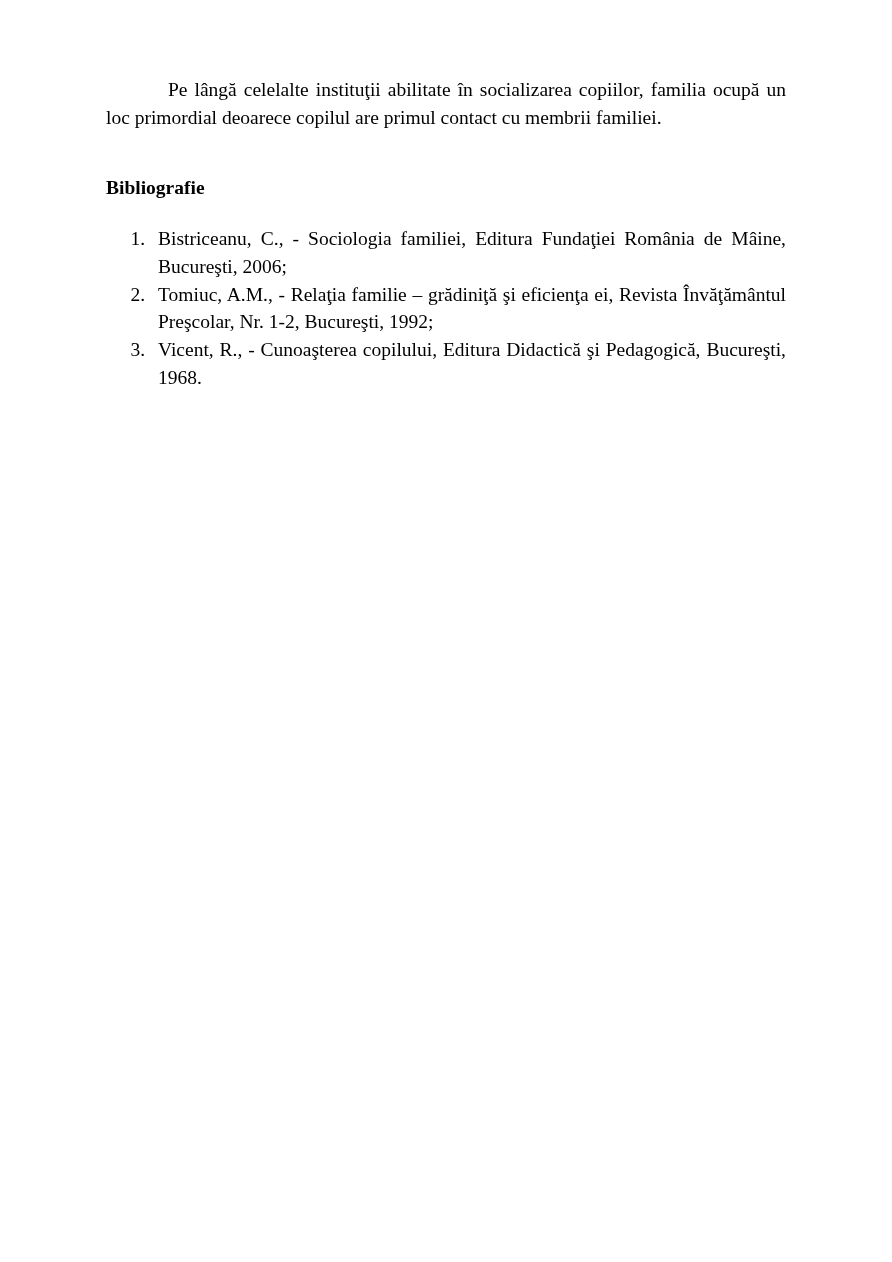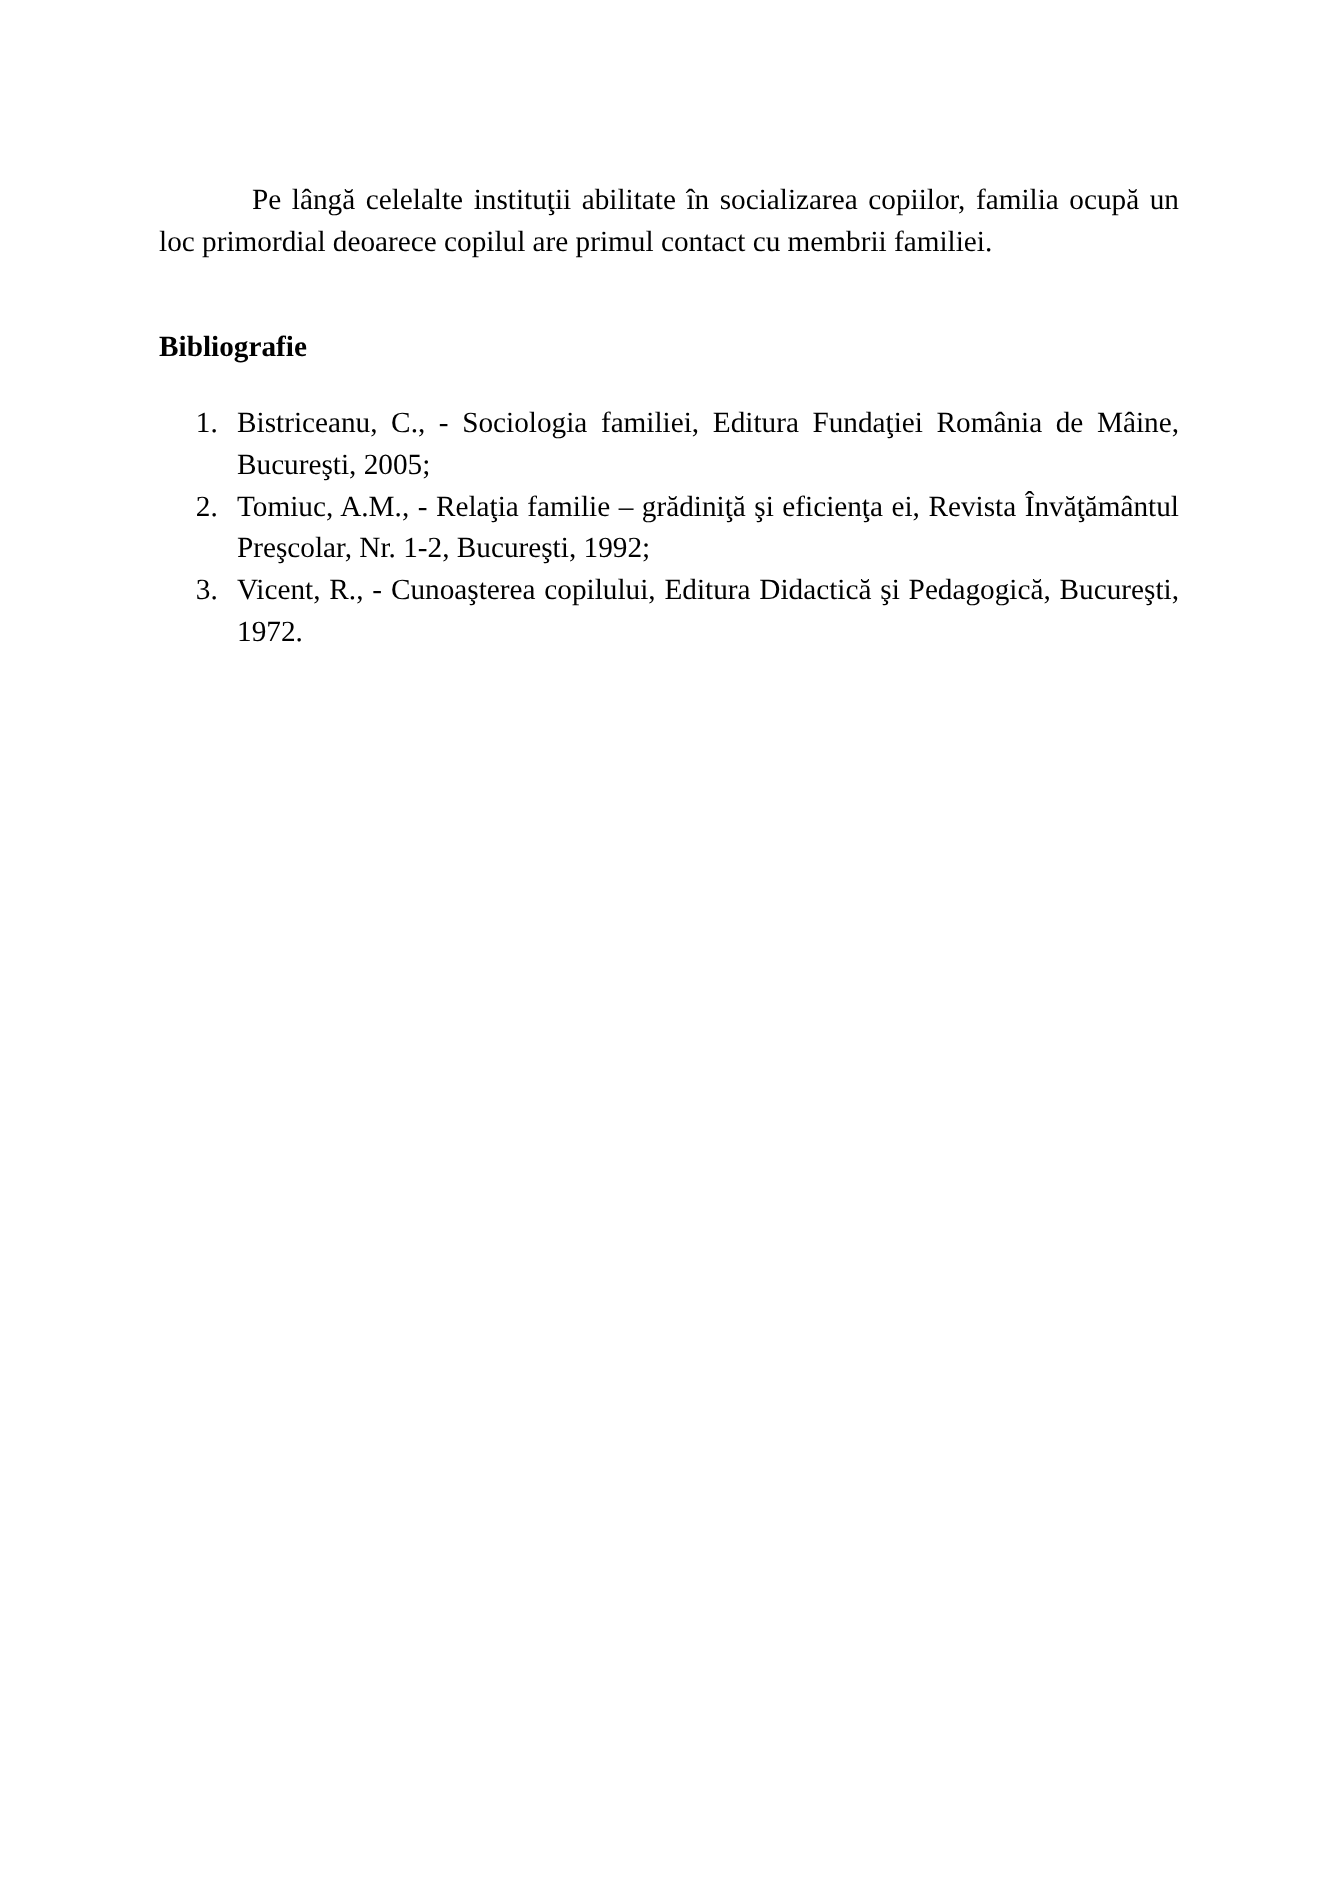--- a/index.html
+++ b/index.html
@@ -12,21 +12,21 @@
     height: 1262px;
     font-family: "Liberation Serif", serif;
     color: #000000;
     position: relative;
     overflow: hidden;
   }
   .page {
     box-sizing: border-box;
     width: 892px;
     height: 1262px;
-    padding: 120px 106px 0 106px;
+    padding: 76px 106px 0 106px;
     background: #ffffff;
   }
   .body-paragraph {
     font-size: 19.5px;
     line-height: 1.42;
     text-align: justify;
     text-indent: 62px;
     margin: 0;
   }
   .section-heading {
@@ -62,18 +62,18 @@
 
   <p class="body-paragraph">Pe lângă celelalte instituţii abilitate în socializarea copiilor, familia ocupă un loc primordial deoarece copilul are primul contact cu membrii familiei.</p>
 
   <div class="spacer-1"></div>
 
   <h2 class="section-heading">Bibliografie</h2>
 
   <div class="spacer-2"></div>
 
   <ol class="ref-list">
-    <li>Bistriceanu, C., - Sociologia familiei, Editura Fundaţiei România de Mâine, Bucureşti, 2005;</li>
+    <li>Bistriceanu, C., - Sociologia familiei, Editura Fundaţiei România de Mâine, Bucureşti, 2006;</li>
     <li>Tomiuc, A.M., - Relaţia familie – grădiniţă şi eficienţa ei, Revista Învăţământul Preşcolar, Nr. 1-2, Bucureşti, 1992;</li>
-    <li>Vicent, R., - Cunoaşterea copilului, Editura Didactică şi Pedagogică, Bucureşti, 1972.</li>
+    <li>Vicent, R., - Cunoaşterea copilului, Editura Didactică şi Pedagogică, Bucureşti, 1968.</li>
   </ol>
 
 </div>
 
 </body></html>

